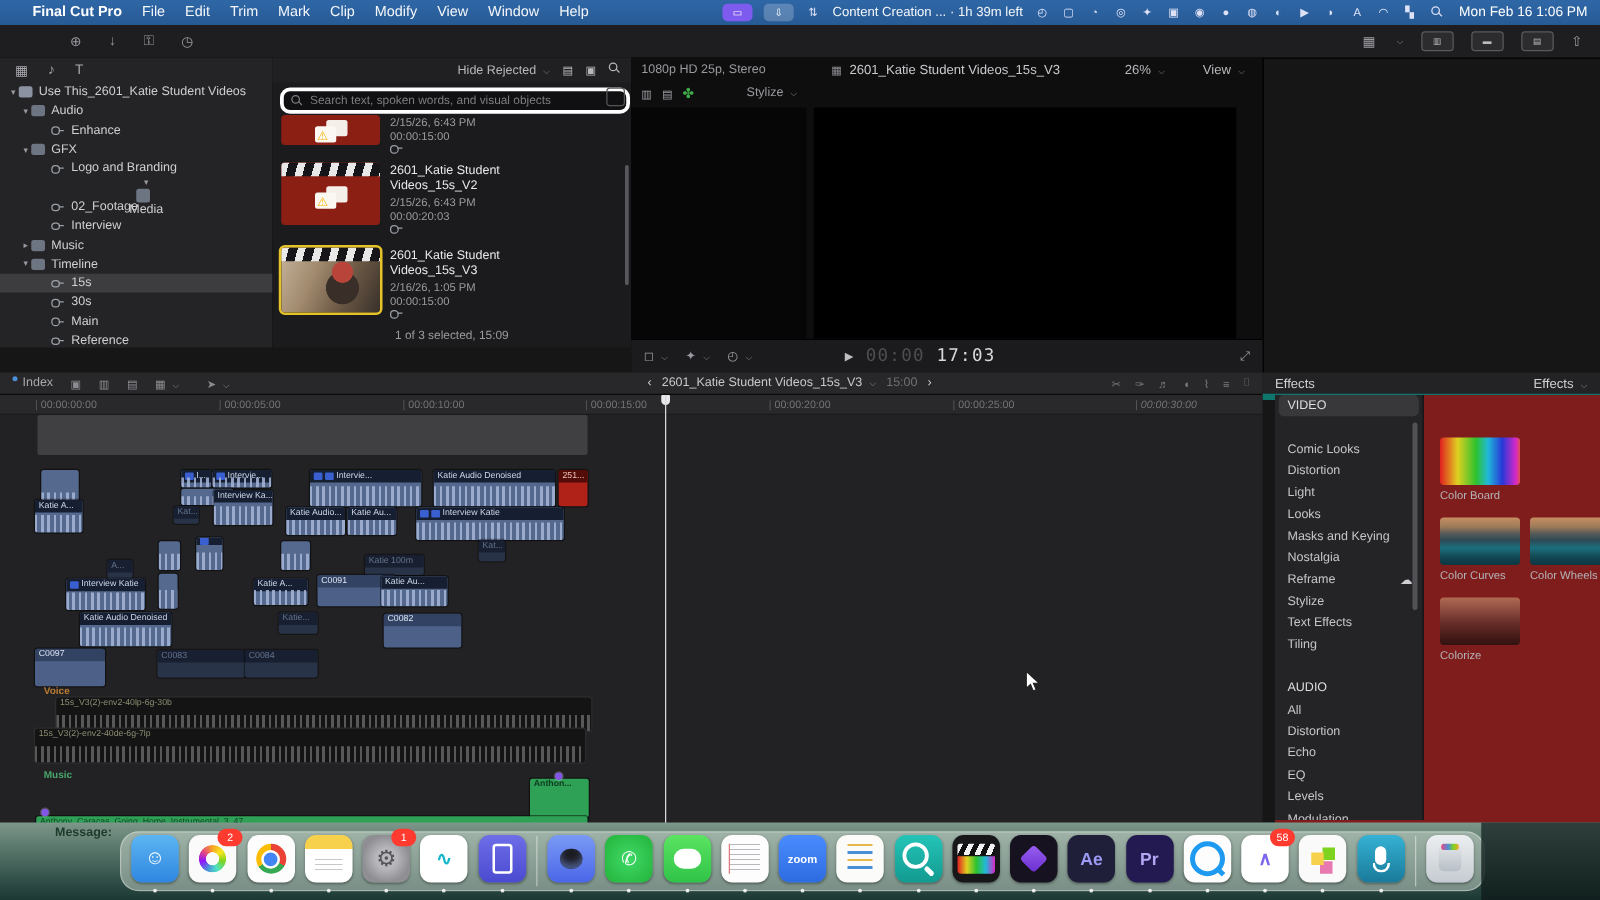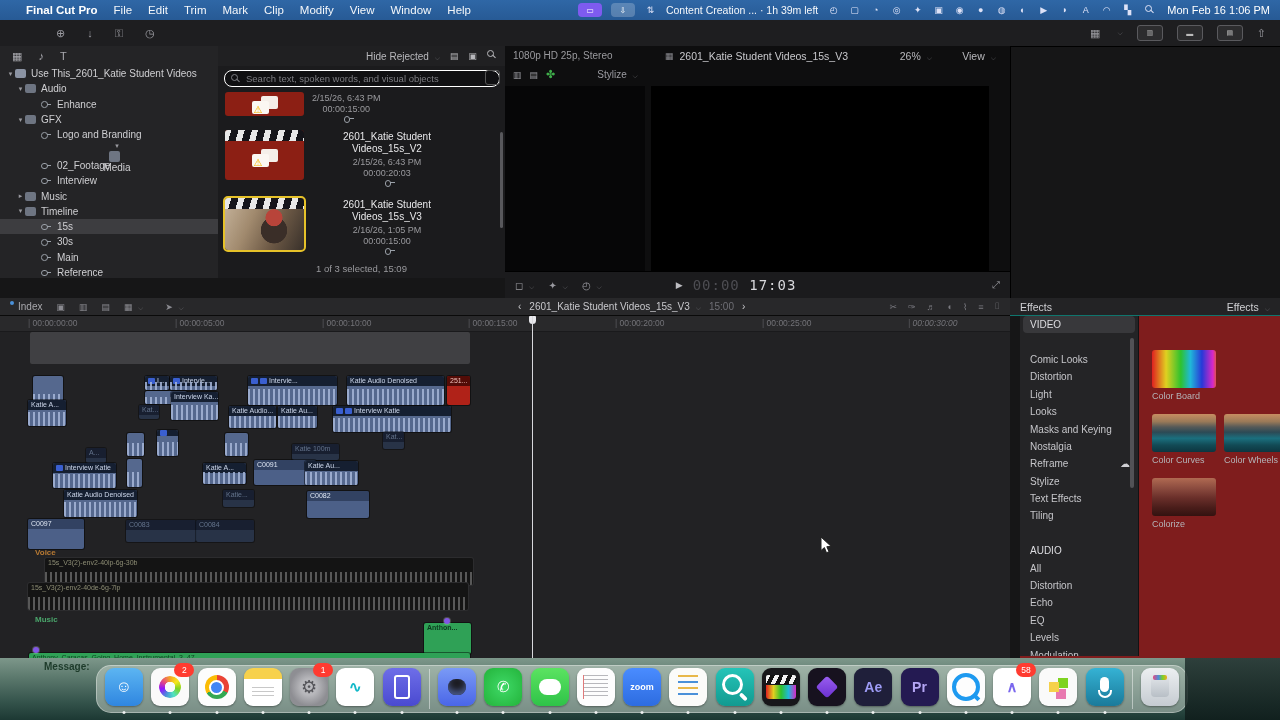--- a/index.html
+++ b/index.html
@@ -43,37 +43,37 @@
   .disc{width:9px;font-size:7px;color:#9a9aa0;text-align:center;flex:0 0 9px;}
   .nico{width:11px;height:9px;background:#6e7582;border-radius:2px;margin-right:5px;flex:0 0 11px;}
   .nico.lib{background:#8b93a3;}
   .keyi{position:relative;width:11px;height:7px;margin-right:5px;flex:0 0 11px;}
   .keyi::before{content:"";position:absolute;width:4.6px;height:4.6px;border:1.1px solid #9aa0a8;border-radius:50%;left:0;top:0.6px;}
   .keyi::after{content:"";position:absolute;width:4.6px;height:1.2px;background:#9aa0a8;left:5.8px;top:2.8px;}
   
   .browser{left:218px;top:26px;width:287px;height:232px;background:#1b1b1d;border-right:1px solid #000;}
   .br-head{height:20px;display:flex;align-items:center;justify-content:flex-end;gap:10px;color:#b8b8bc;
            font-size:10px;padding-right:8px;background:#202022;}
-  .br-search{position:absolute;left:6px;top:24px;width:262px;height:15px;background:#101012;border:1px solid #ffffff;
+  .br-search{position:absolute;left:6px;top:24px;width:262px;height:15px;background:#101012;border:3px solid #ffffff;
              border-radius:8px;display:flex;align-items:center;color:#7d7d82;font-size:9.5px;padding:0 6px;gap:5px;}
   .br-filter-btn{position:absolute;right:5px;top:24px;width:13px;height:13px;border:1px solid #555;border-radius:3px;}
   .cliplist{position:absolute;left:0;top:44px;width:287px;height:168px;overflow:hidden;}
   .bclip{position:absolute;left:7px;display:flex;gap:8px;}
   .bthumb{width:79px;border-radius:3px;overflow:hidden;position:relative;flex:0 0 79px;background:#8c1f14;}
   .bthumb.selth{outline:2px solid #e6c229;}
   .chev{height:11px;background:repeating-linear-gradient(105deg,#e8e8e8 0 6px,#15151a 6px 13px);}
   .warnbox{position:absolute;left:50%;top:55%;transform:translate(-50%,-50%);width:26px;height:18px;}
   .warnbox .w1{position:absolute;right:0;top:0;width:17px;height:13px;background:#f5efe9;border-radius:2px;}
   .warnbox .w2{position:absolute;left:0;bottom:0;width:17px;height:13px;background:#fbf7f2;border-radius:2px;}
   .warnbox .wt{position:absolute;left:2px;bottom:-1px;color:#f7b500;font-size:10px;}
   .photo-thumb{background:
      radial-gradient(circle at 62% 38%,#b8443a 0 14%,rgba(0,0,0,0) 15%),
      radial-gradient(circle at 62% 62%,#3a2e28 0 22%,rgba(0,0,0,0) 23%),
      linear-gradient(115deg,#c6b49c 0%,#a18a6e 35%,#6e5a46 65%,#38302a 100%);}
-  .bmeta{font-size:9px;color:#9a9a9e;line-height:1.25;padding-top:1px;text-align:center;}
+  .bmeta{font-size:9px;color:#9a9a9e;line-height:1.25;padding-top:1px;}
   .bname{font-size:10px;color:#e8e8ea;line-height:1.2;margin-bottom:2px;}
   .br-foot{position:absolute;left:0;bottom:4px;width:287px;text-align:center;color:#9a9a9e;font-size:9.5px;}
   .br-scroll{position:absolute;right:2px;top:86px;width:3px;height:96px;background:#58585c;border-radius:2px;}
   
   .viewerwrap{left:505px;top:26px;width:505px;height:252px;background:#0e0e0f;border-right:1px solid #000;}
   .vw-strip-row1{position:absolute;left:8px;top:4px;color:#9a9a9e;font-size:10px;}
   .vw-strip-row2{position:absolute;left:8px;top:22px;display:flex;align-items:center;gap:8px;color:#9a9aa0;font-size:10px;}
   .clover{color:#3fae4a;font-size:11px;}
   .vw-title{position:absolute;left:160px;top:4px;width:345px;display:flex;align-items:center;color:#c9c9cd;font-size:10.5px;gap:6px;}
   .vw-zoom{position:absolute;right:78px;top:4px;color:#b8b8bc;font-size:10.5px;}
@@ -89,21 +89,21 @@
   .inspector{left:1010px;top:26px;width:270px;height:252px;background:#1d1d1f;}
   .nothing{position:absolute;left:0;top:118px;width:270px;text-align:center;color:#535357;font-size:13px;}
   
   .tl-nav{left:0;top:278px;width:1010px;height:17px;background:#28282a;border-bottom:1px solid #0a0a0a;
           display:flex;align-items:center;color:#9a9aa0;font-size:10px;}
   .idx{display:flex;align-items:flex-start;gap:4px;margin-left:10px;color:#a8a8ac;}
   .idx-dot{width:4px;height:4px;border-radius:50%;background:#4a90d9;}
   .tl-ico{font-size:9px;color:#8a8a90;margin-left:14px;}
   .tl-center{position:absolute;left:518px;display:flex;align-items:center;gap:8px;color:#c8c8cc;}
   .tl-right{margin-left:auto;display:flex;align-items:center;gap:11px;padding-right:10px;font-size:9px;color:#7a7a80;}
-  .fx-head{left:1010px;top:278px;width:270px;height:17px;background:#232325;border-bottom:1px solid #0f766e;
+  .fx-head{left:1010px;top:278px;width:270px;height:17px;background:#232325;border-bottom:5px solid #0f766e;
            display:flex;align-items:center;justify-content:space-between;color:#d0d0d4;font-size:10.5px;padding:0 0;}
   
   .timeline{left:0;top:296px;width:1010px;height:362px;background:#222224;overflow:hidden;}
   .ruler{position:absolute;left:0;top:0;width:1010px;height:15px;background:#29292b;border-bottom:1px solid #1a1a1c;}
   .tick{position:absolute;top:2px;color:#737378;font-size:8.5px;white-space:nowrap;}
   .tick::before{content:"| ";color:#5a5a5e;}
   .gapblock{position:absolute;left:30px;top:16px;width:440px;height:32px;background:#404043;border-radius:2px;}
   .playhead{position:absolute;left:532px;top:0;width:1px;height:362px;background:#d8d8dc;}
   .ph-top{position:absolute;left:529px;top:0;width:7px;height:8px;background:#e8e8ec;border-radius:1px 1px 4px 4px;}
   .clip{position:absolute;border-radius:2px;overflow:hidden;box-shadow:0 0 0 1px rgba(0,0,0,.45);}

